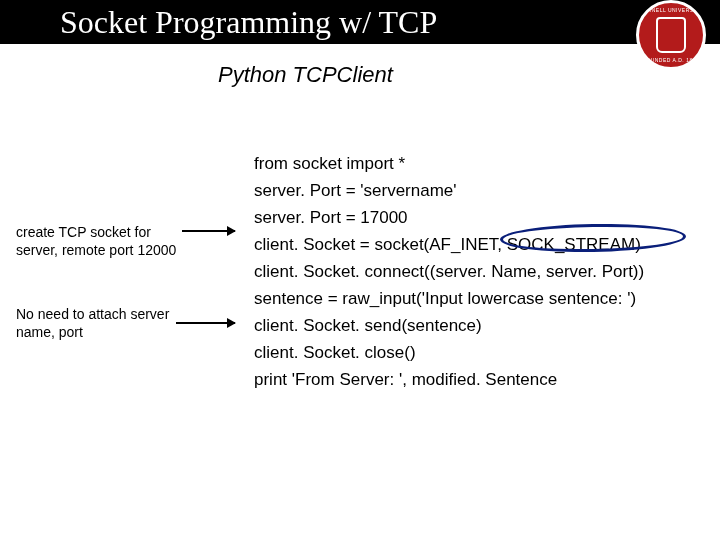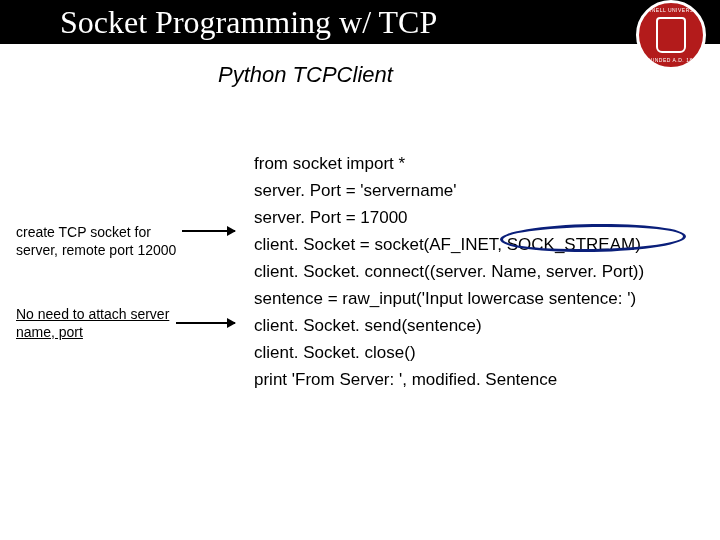--- a/index.html
+++ b/index.html
@@ -81,21 +81,21 @@
   }
   .annotation {
     position: absolute;
     font-family: Arial, sans-serif;
     font-size: 14px;
     color: #000000;
     line-height: 18px;
     width: 180px;
   }
   .anno1 { left: 16px; top: 195px; margin-top: 28px; }
-  .anno2 { left: 16px; top: 305px; text-decoration: underline; }
+  .anno2 { left: 16px; top: 305px; }
   .arrow {
     position: absolute;
     height: 2px;
     background: #000000;
   }
   .arrow::after {
     content: "";
     position: absolute;
     right: -1px;
     top: -4px;

